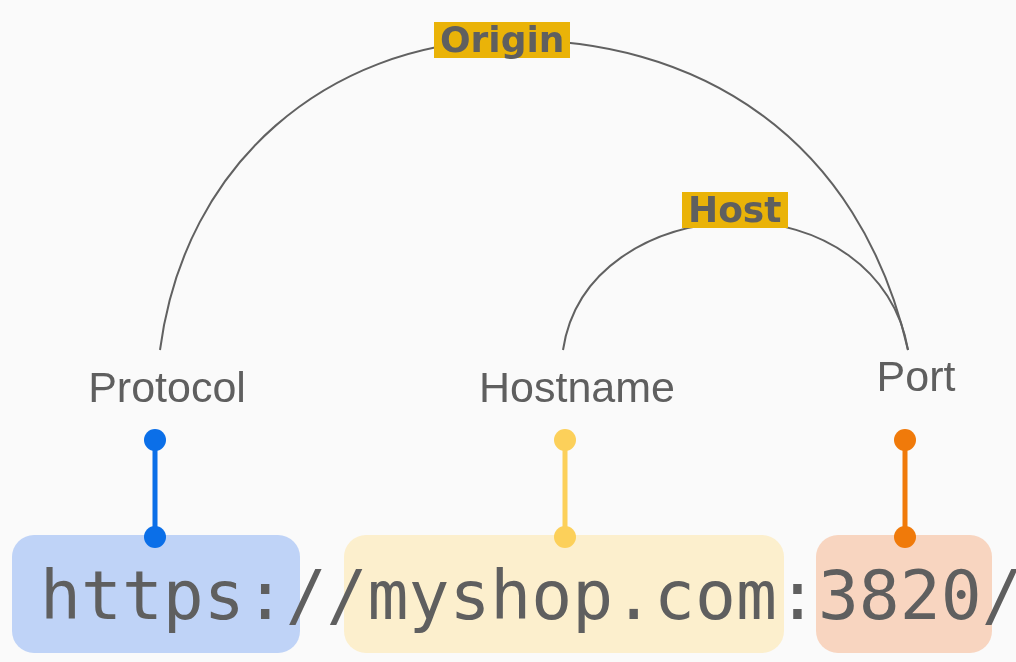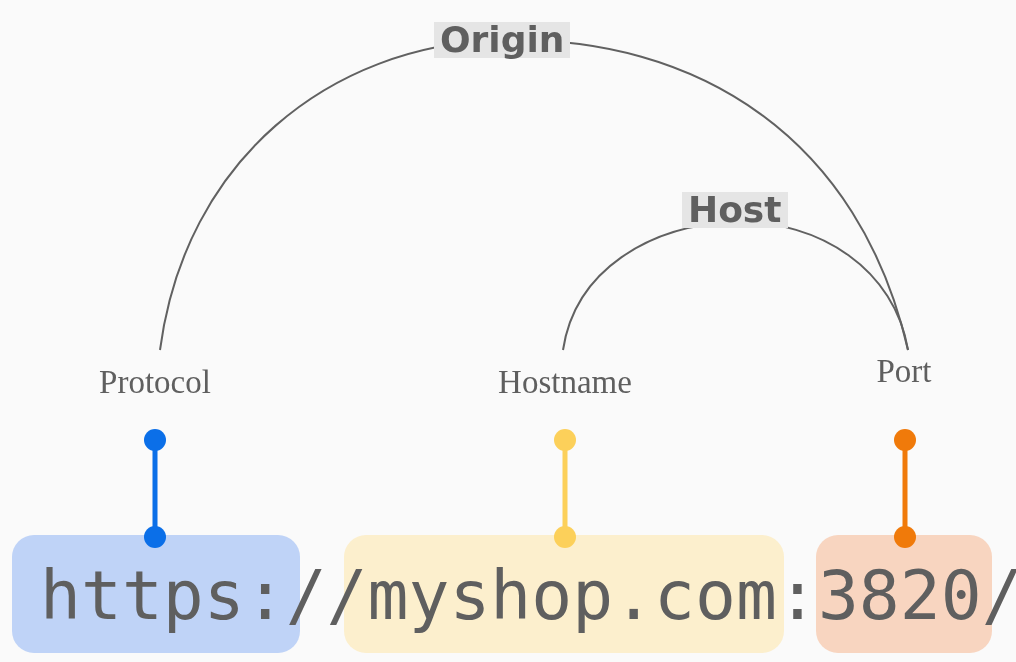--- a/index.html
+++ b/index.html
@@ -10,33 +10,34 @@
       font-family: "Liberation Sans", "DejaVu Sans", sans-serif;
       color: #5f5f5f;
     }
     #arcs { position: absolute; left: 0; top: 0; }
     .group-label {
       position: absolute;
       font-family: "DejaVu Sans", "Liberation Sans", sans-serif;
       font-weight: bold;
       font-size: 36px;
       color: #5f5f5f;
-      background: #e5e5e5;
+      background: #eab308;
       padding: 0 6px;
       line-height: 1;
       white-space: nowrap;
     }
     .part-label {
       position: absolute;
-      font-family: Liberation Serif, serif;
-      font-size: 33px;
+      font-family: Liberation Sans, sans-serif;
+      font-size: 43px;
       color: #5f5f5f;
       line-height: 1;
       white-space: nowrap;
       transform: translateX(-50%);
+      margin-left: 12px;
     }
     .hl {
       position: absolute;
       border-radius: 22px;
     }
     .connector {
       position: absolute;
       width: 5px;
       transform: translateX(-50%);
     }

